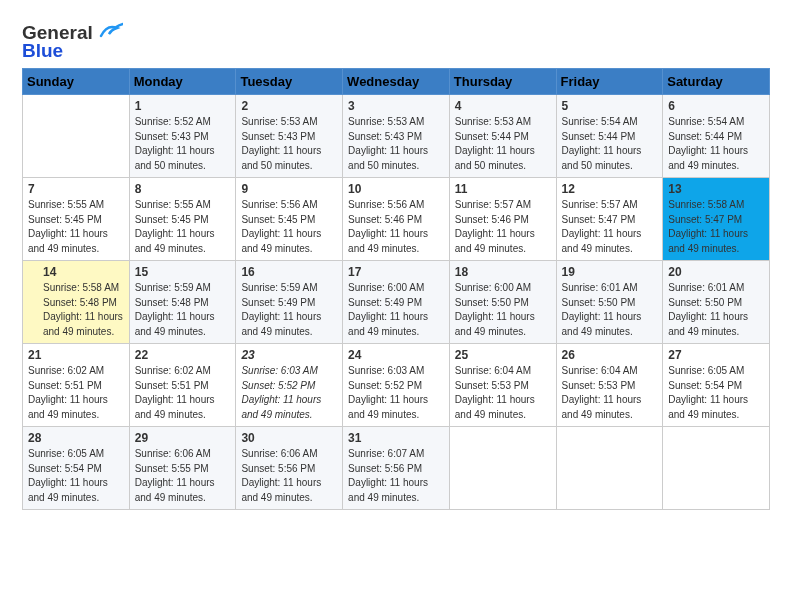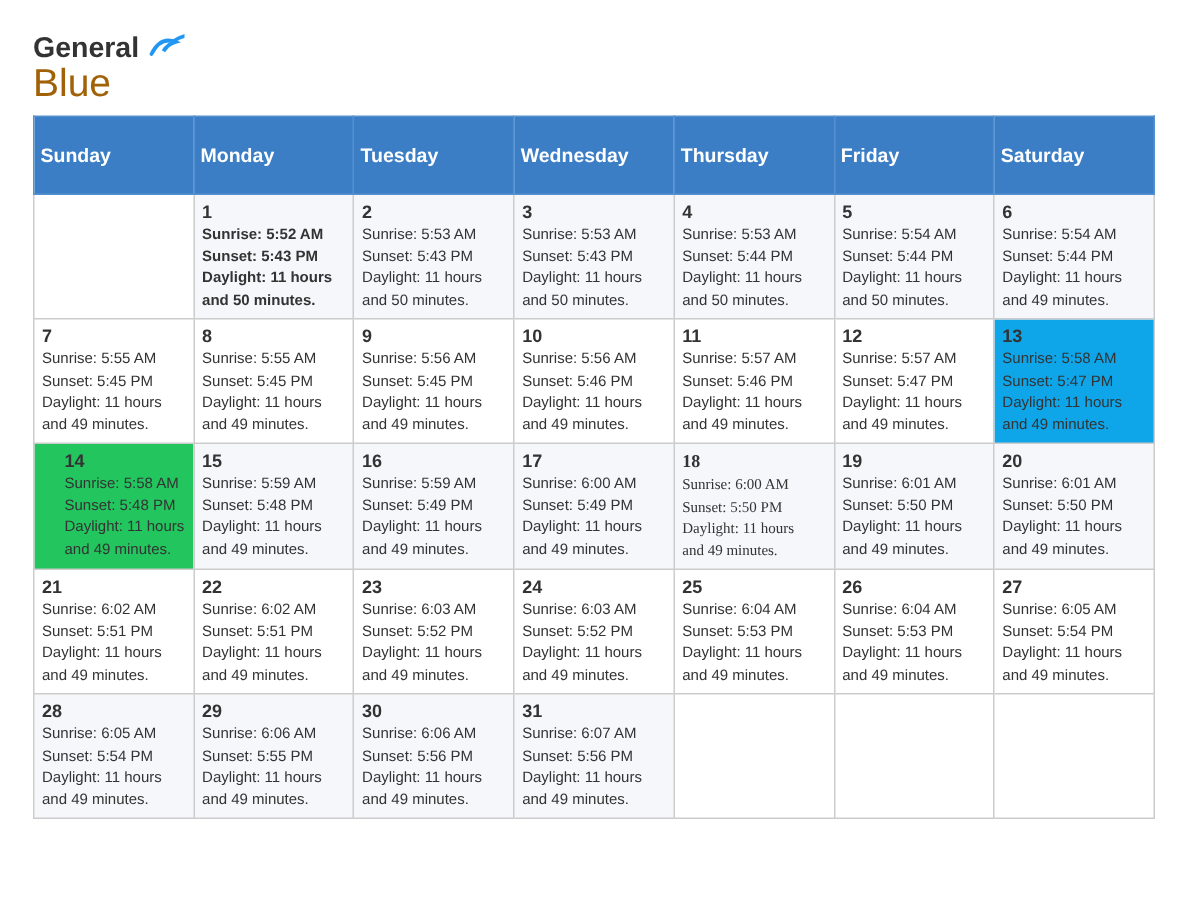--- a/index.html
+++ b/index.html
@@ -43,24 +43,24 @@
       margin-top: 2px;
     }
     .calendar-table {
       width: 100%;
       border-collapse: collapse;
       margin-top: 4px;
       table-layout: fixed;
     }
     .calendar-table th {
       background: #3B7EC5;
-      color: #ffffff;
+      color: #000000;
       font-size: 13px;
       font-weight: bold;
-      padding: 18px 4px;
+      padding: 5px 4px;
       text-align: left;
       border: 1px solid #5590cf;
     }
     .calendar-table td {
       vertical-align: top;
       border: 1px solid #ccc;
       padding: 4px 5px;
       font-size: 10.5px;
       color: #333;
       height: 82px;
@@ -92,21 +92,21 @@
 
 <div class="page">
   <div class="header-row">
     <div class="logo">
       <div style="display:flex;align-items:center;gap:2px;">
         <span style="font-size:19px;font-weight:bold;color:#333;">General</span>
         <svg width="26" height="18" viewBox="0 0 26 18" style="margin-left:2px;margin-top:-4px;">
           <path d="M4 14 Q10 2 20 6 Q14 8 12 12 Q18 4 26 2" stroke="#2196F3" stroke-width="2.5" fill="none" stroke-linecap="round"></path>
         </svg>
       </div>
-      <span style="font-size:26px;font-weight:normal;color:#a16207;margin-top:-4px;">Blue</span>
+      <span style="font-size:19px;font-weight:bold;color:#1d4ed8;margin-top:-4px;">Blue</span>
     </div>
     <div class="title-block">
     </div>
   </div>
 
   <table class="calendar-table">
     <thead>
       <tr>
         <th>Sunday</th>
         <th>Monday</th>
@@ -115,21 +115,21 @@
         <th>Thursday</th>
         <th>Friday</th>
         <th>Saturday</th>
       </tr>
     </thead>
     <tbody id="calendar-body">
     <tr>
           <td class="empty-cell" style="background: rgb(255, 255, 255);"></td>
           <td style="background: rgb(245, 247, 250);">
             <span class="day-num">1</span>
-            <div class="day-info" style="white-space: pre-line; font-weight: bold;">Sunrise: 5:52 AM
+            <div class="day-info" style="white-space: pre-line;">Sunrise: 5:52 AM
 Sunset: 5:43 PM
 Daylight: 11 hours
 and 50 minutes.</div>
           </td>
           <td style="background: rgb(245, 247, 250);">
             <span class="day-num">2</span>
             <div class="day-info" style="white-space: pre-line;">Sunrise: 5:53 AM
 Sunset: 5:43 PM
 Daylight: 11 hours
 and 50 minutes.</div>
@@ -208,21 +208,21 @@
           </td>
           <td style="background: #0ea5e9;">
             <span class="day-num">13</span>
             <div class="day-info" style="white-space: pre-line;">Sunrise: 5:58 AM
 Sunset: 5:47 PM
 Daylight: 11 hours
 and 49 minutes.</div>
           </td>
         </tr>
         <tr>
-          <td style="background: #22c55e; padding-left: 20px;">
+          <td style="background: #fef9c3; padding-left: 20px;">
             <span class="day-num">14</span>
             <div class="day-info" style="white-space: pre-line;">Sunrise: 5:58 AM
 Sunset: 5:48 PM
 Daylight: 11 hours
 and 49 minutes.</div>
           </td>
           <td style="background: rgb(245, 247, 250);">
             <span class="day-num">15</span>
             <div class="day-info" style="white-space: pre-line;">Sunrise: 5:59 AM
 Sunset: 5:48 PM
@@ -236,21 +236,21 @@
 Daylight: 11 hours
 and 49 minutes.</div>
           </td>
           <td style="background: rgb(245, 247, 250);">
             <span class="day-num">17</span>
             <div class="day-info" style="white-space: pre-line;">Sunrise: 6:00 AM
 Sunset: 5:49 PM
 Daylight: 11 hours
 and 49 minutes.</div>
           </td>
-          <td style="background: rgb(245, 247, 250); font-family: Liberation Serif, serif;">
+          <td style="background: rgb(245, 247, 250);">
             <span class="day-num">18</span>
             <div class="day-info" style="white-space: pre-line;">Sunrise: 6:00 AM
 Sunset: 5:50 PM
 Daylight: 11 hours
 and 49 minutes.</div>
           </td>
           <td style="background: rgb(245, 247, 250);">
             <span class="day-num">19</span>
             <div class="day-info" style="white-space: pre-line;">Sunrise: 6:01 AM
 Sunset: 5:50 PM
@@ -273,21 +273,21 @@
 Daylight: 11 hours
 and 49 minutes.</div>
           </td>
           <td style="background: rgb(255, 255, 255);">
             <span class="day-num">22</span>
             <div class="day-info" style="white-space: pre-line;">Sunrise: 6:02 AM
 Sunset: 5:51 PM
 Daylight: 11 hours
 and 49 minutes.</div>
           </td>
-          <td style="background: rgb(255, 255, 255);">
+          <td style="background: rgb(255, 255, 255); font-style: italic;">
             <span class="day-num">23</span>
             <div class="day-info" style="white-space: pre-line;">Sunrise: 6:03 AM
 Sunset: 5:52 PM
 Daylight: 11 hours
 and 49 minutes.</div>
           </td>
           <td style="background: rgb(255, 255, 255);">
             <span class="day-num">24</span>
             <div class="day-info" style="white-space: pre-line;">Sunrise: 6:03 AM
 Sunset: 5:52 PM

